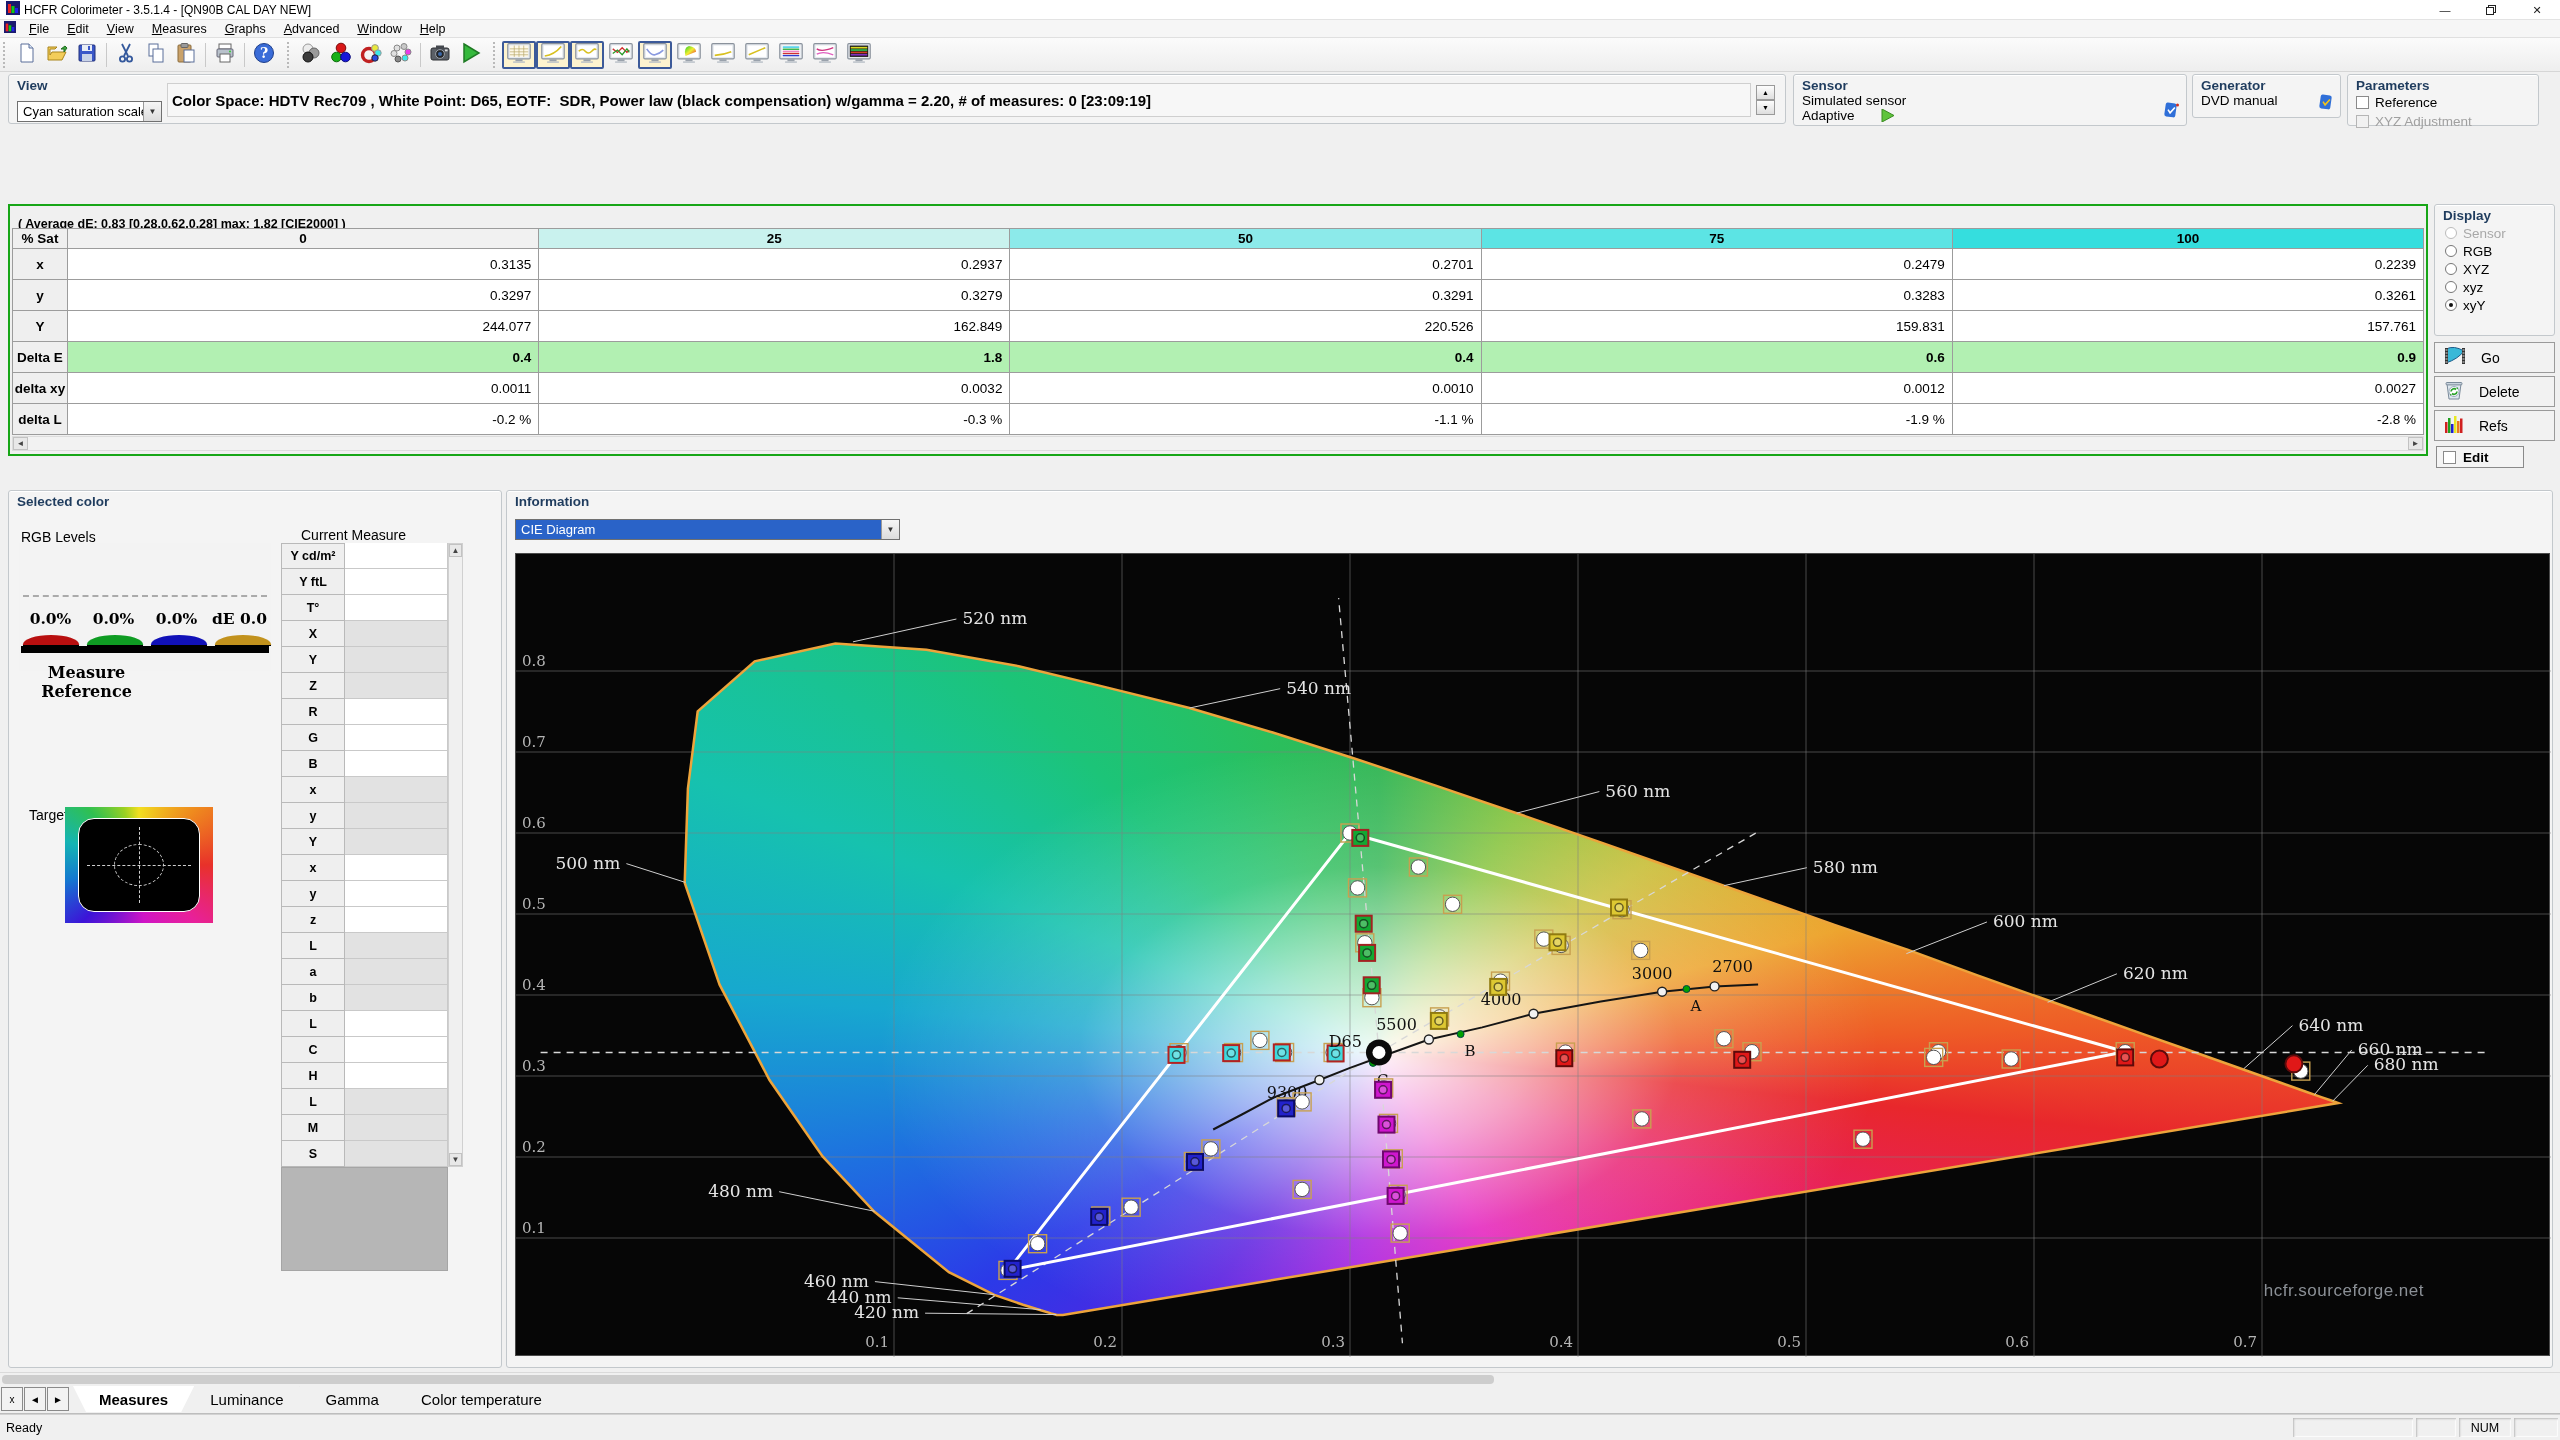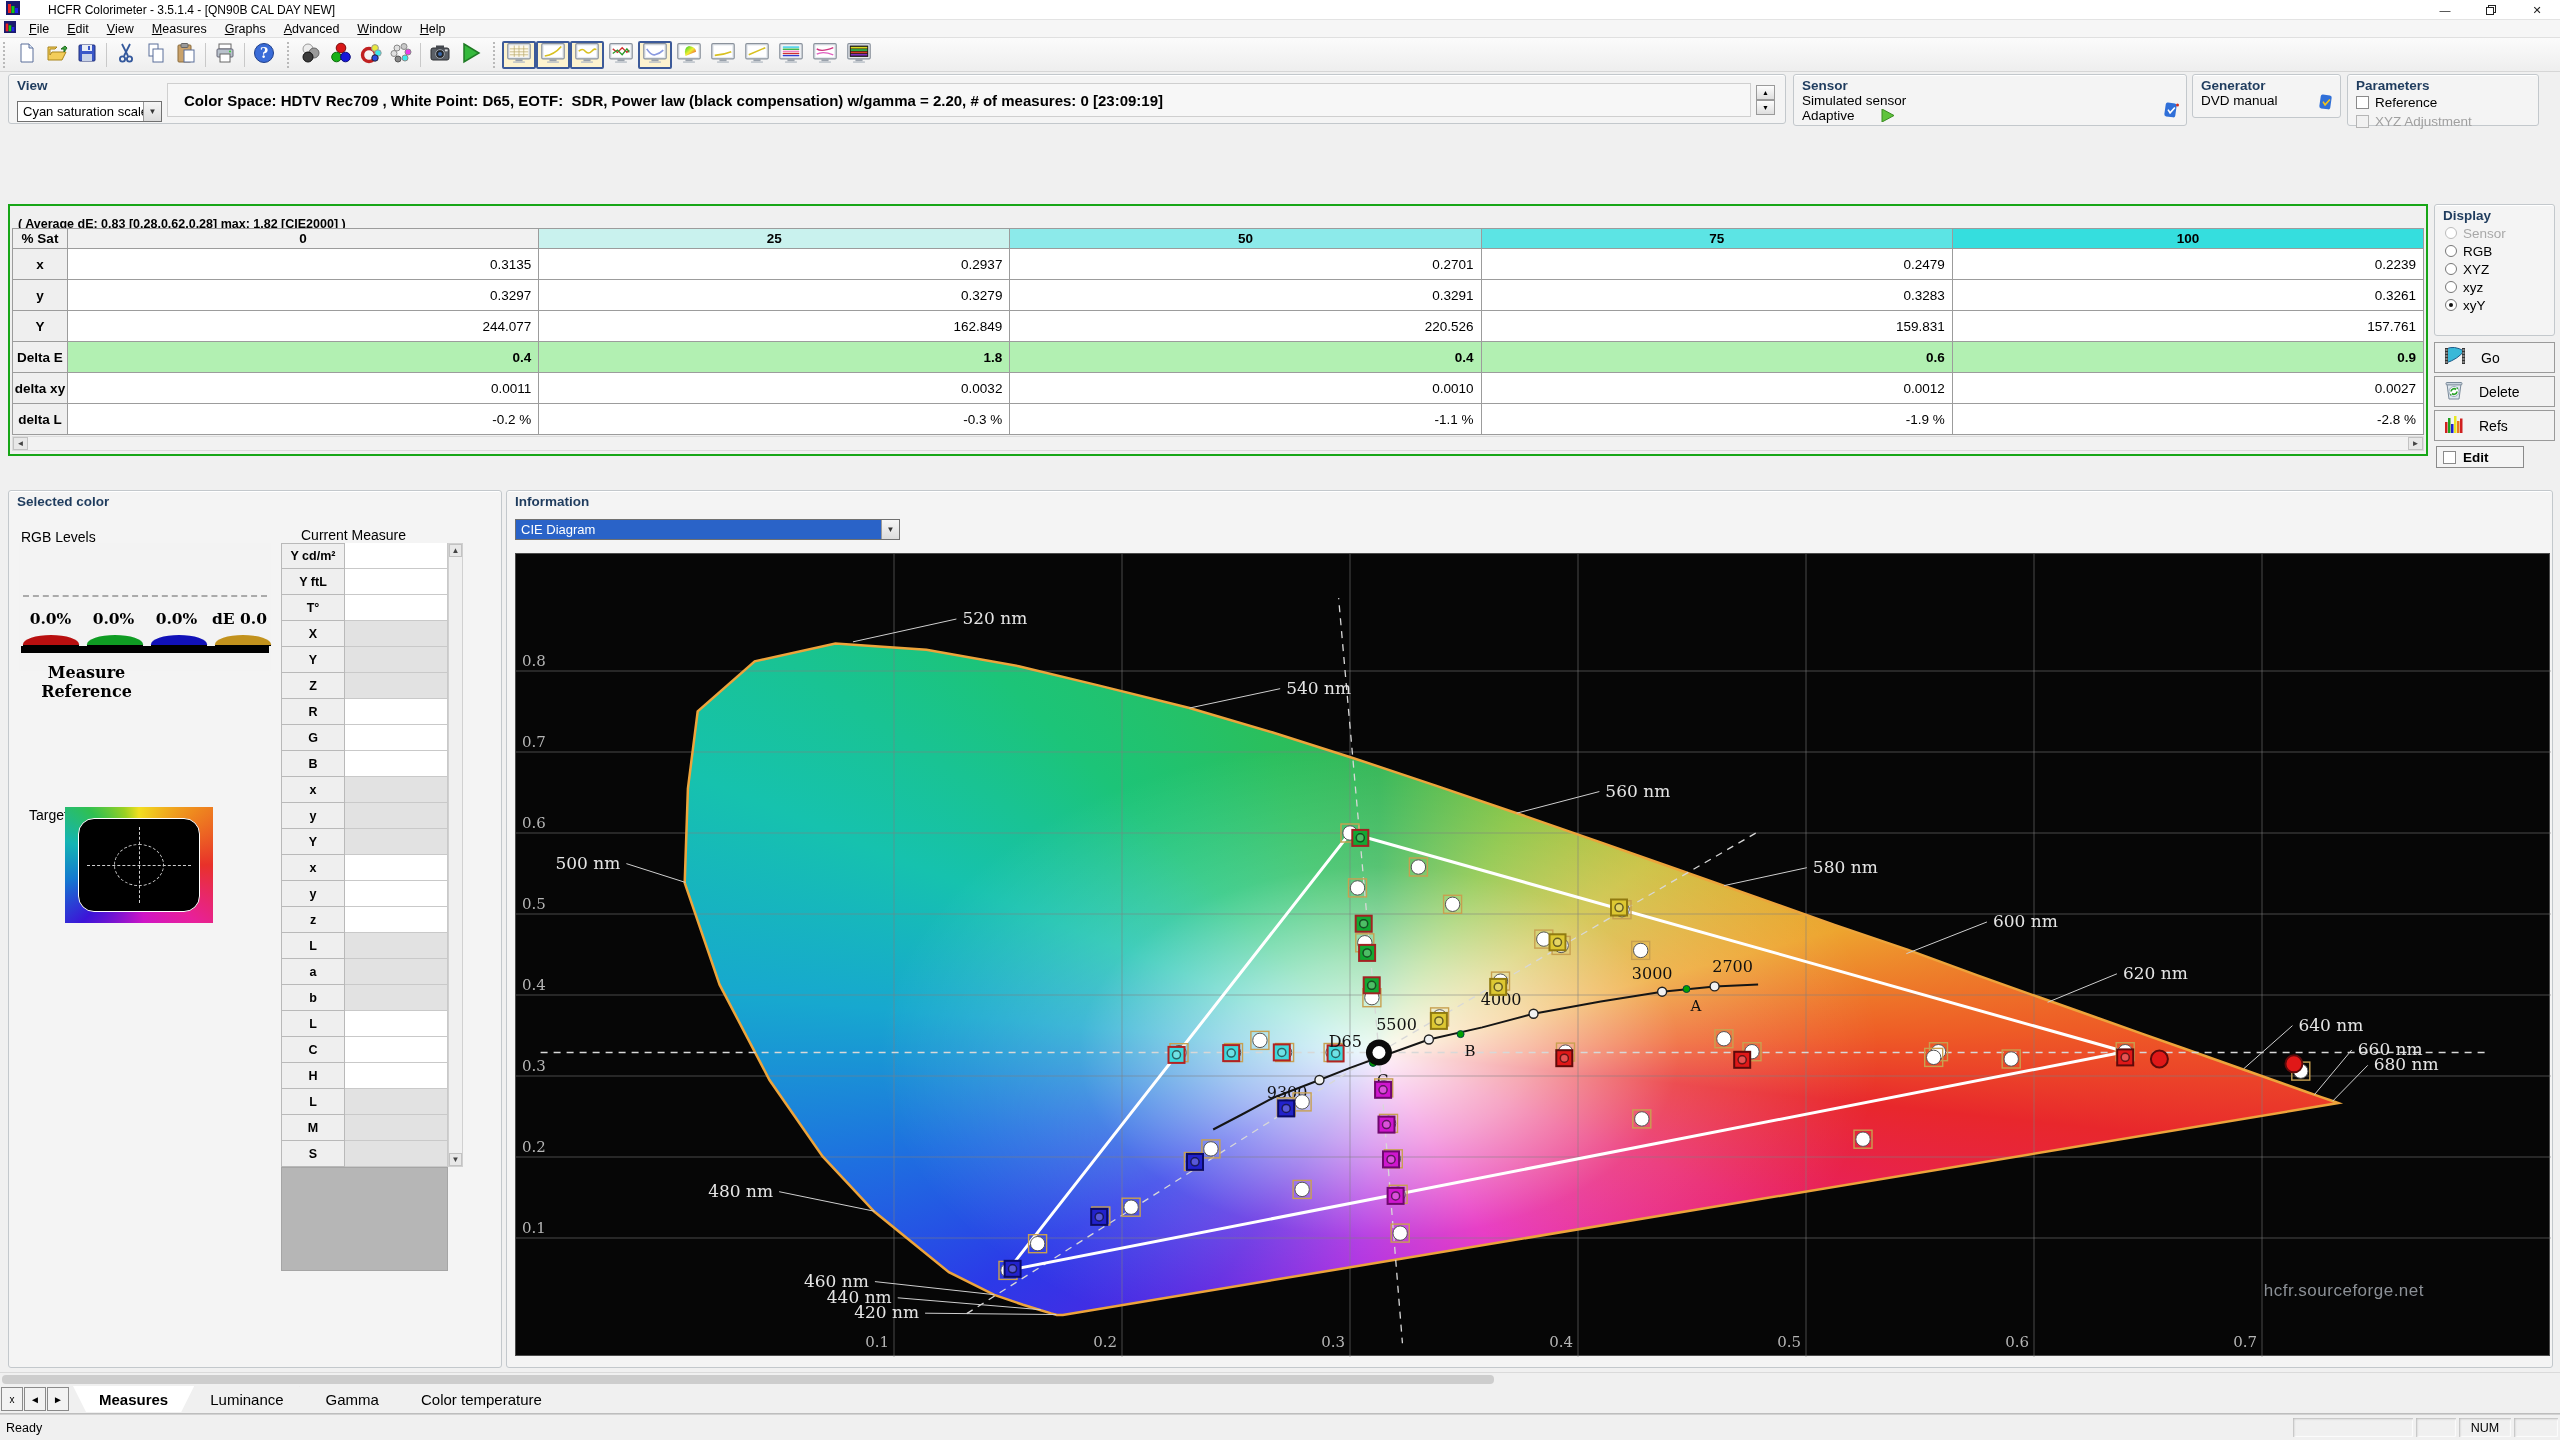--- a/index.html
+++ b/index.html
@@ -1,20 +1,20 @@
 <!DOCTYPE html>
 <html><head>
 <meta charset="utf-8">
 <style>
   * { margin:0; padding:0; box-sizing:border-box; }
   html,body { width:2560px; height:1440px; overflow:hidden; }
   body { font-family:"Liberation Sans", sans-serif; background:#f0f0f0; position:relative; font-size:13px; color:#000; }
 
   
-  .titlebar { position:absolute; left:0; top:0; width:2560px; height:20px; background:#ffffff; border-bottom:1px solid #e3e3e3; display:flex; align-items:center;gap:24px; }
+  .titlebar { position:absolute; left:0; top:0; width:2560px; height:20px; background:#ffffff; border-bottom:1px solid #e3e3e3; display:flex; align-items:center; }
   .titlebar .ttext { font-size:12px; margin-left:4px; }
   .win-controls { position:absolute; right:0; top:0; height:20px; display:flex; }
   .win-btn { width:46px; height:20px; display:flex; align-items:center; justify-content:center; font-size:11px; color:#222; }
   .menubar { position:absolute; left:0; top:20px; width:2560px; height:18px; background:#f6f6f6; border-bottom:1px solid #e0e0e0; display:flex; align-items:center; }
   .menu-item { padding:1px 9px; height:18px; display:flex; align-items:center; font-size:12.5px; }
   .mdi-controls { position:absolute; right:6px; top:20px; height:18px; display:flex; gap:4px; align-items:center; }
   .mdi-btn { width:22px; height:15px; border:1px solid #b9b9b9; background:#f2f2f2; font-size:10px; display:flex; align-items:center; justify-content:center; }
   .toolbar { position:absolute; left:0; top:38px; width:2560px; height:34px; background:linear-gradient(#fbfbfb,#eeeeee); border-bottom:1px solid #d6d6d6; display:flex; align-items:center; }
   .tb-grip { width:6px; height:26px; margin:0 3px; border-left:2px dotted #b9b9b9; }
   .tb-sep { width:1px; height:24px; background:#c9c9c9; margin:0 4px; }
@@ -22,21 +22,21 @@
   .tb-btn.view { width:34px; }
   .tb-btn.active { background:#fdf3cf; border:2px solid #3c5a99; }
 
   
   .groupbox { position:absolute; background:#f4f4f4; border:1px solid #c3c8cc; border-radius:3px; box-shadow:inset 0 1px 0 #fff; }
   .gb-title { font-weight:bold; font-size:13.5px; color:#1f3c5e; padding:3px 8px 1px 8px; }
   .combo { display:flex; height:21px; border:1px solid #707070; background:#fff; align-items:stretch; }
   .combo .val { flex:1; padding:2px 5px; font-size:13px; white-space:nowrap; overflow:hidden; }
   .combo .arrow { width:18px; background:linear-gradient(#f6f6f6,#dcdcdc); border-left:1px solid #9a9a9a; display:flex; align-items:center; justify-content:center; font-size:8px; color:#333; }
   .combo.selected .val { background:#2a63c8; color:#fff; }
-  .info-box { position:absolute; left:158px; top:8px; right:34px; bottom:6px; background:#f7f7f7; border:1px solid #cfcfcf; display:flex; align-items:center; padding:0 16px; }
+  .info-box { position:absolute; left:158px; top:8px; right:34px; bottom:6px; background:#f7f7f7; border:1px solid #cfcfcf; display:flex; align-items:center; padding:0 4px; }
   .info-text { font-weight:bold; font-size:15px; white-space:pre; overflow:hidden; }
   .spin { position:absolute; right:10px; top:10px; width:19px; height:30px; display:flex; flex-direction:column; }
   .spin div { flex:1; border:1px solid #9a9a9a; background:linear-gradient(#fdfdfd,#dedede); font-size:7px; display:flex; align-items:center; justify-content:center; }
   .chk-row { display:flex; align-items:center; gap:6px; padding:2px 8px; font-size:13.5px; }
   .chk { width:13px; height:13px; border:1px solid #8a8a8a; background:#fff; }
   .chk-row.disabled { color:#a0a0a0; } .chk-row.disabled .chk { border-color:#b5b5b5; background:#f1f1f1; }
 
   
   .measures-wrap { position:absolute; left:8px; top:204px; width:2420px; height:252px; border:2px solid #17a617; background:#f0f0f0; }
   .avg-line { font-weight:bold; font-size:12.5px; padding:11px 8px; }

